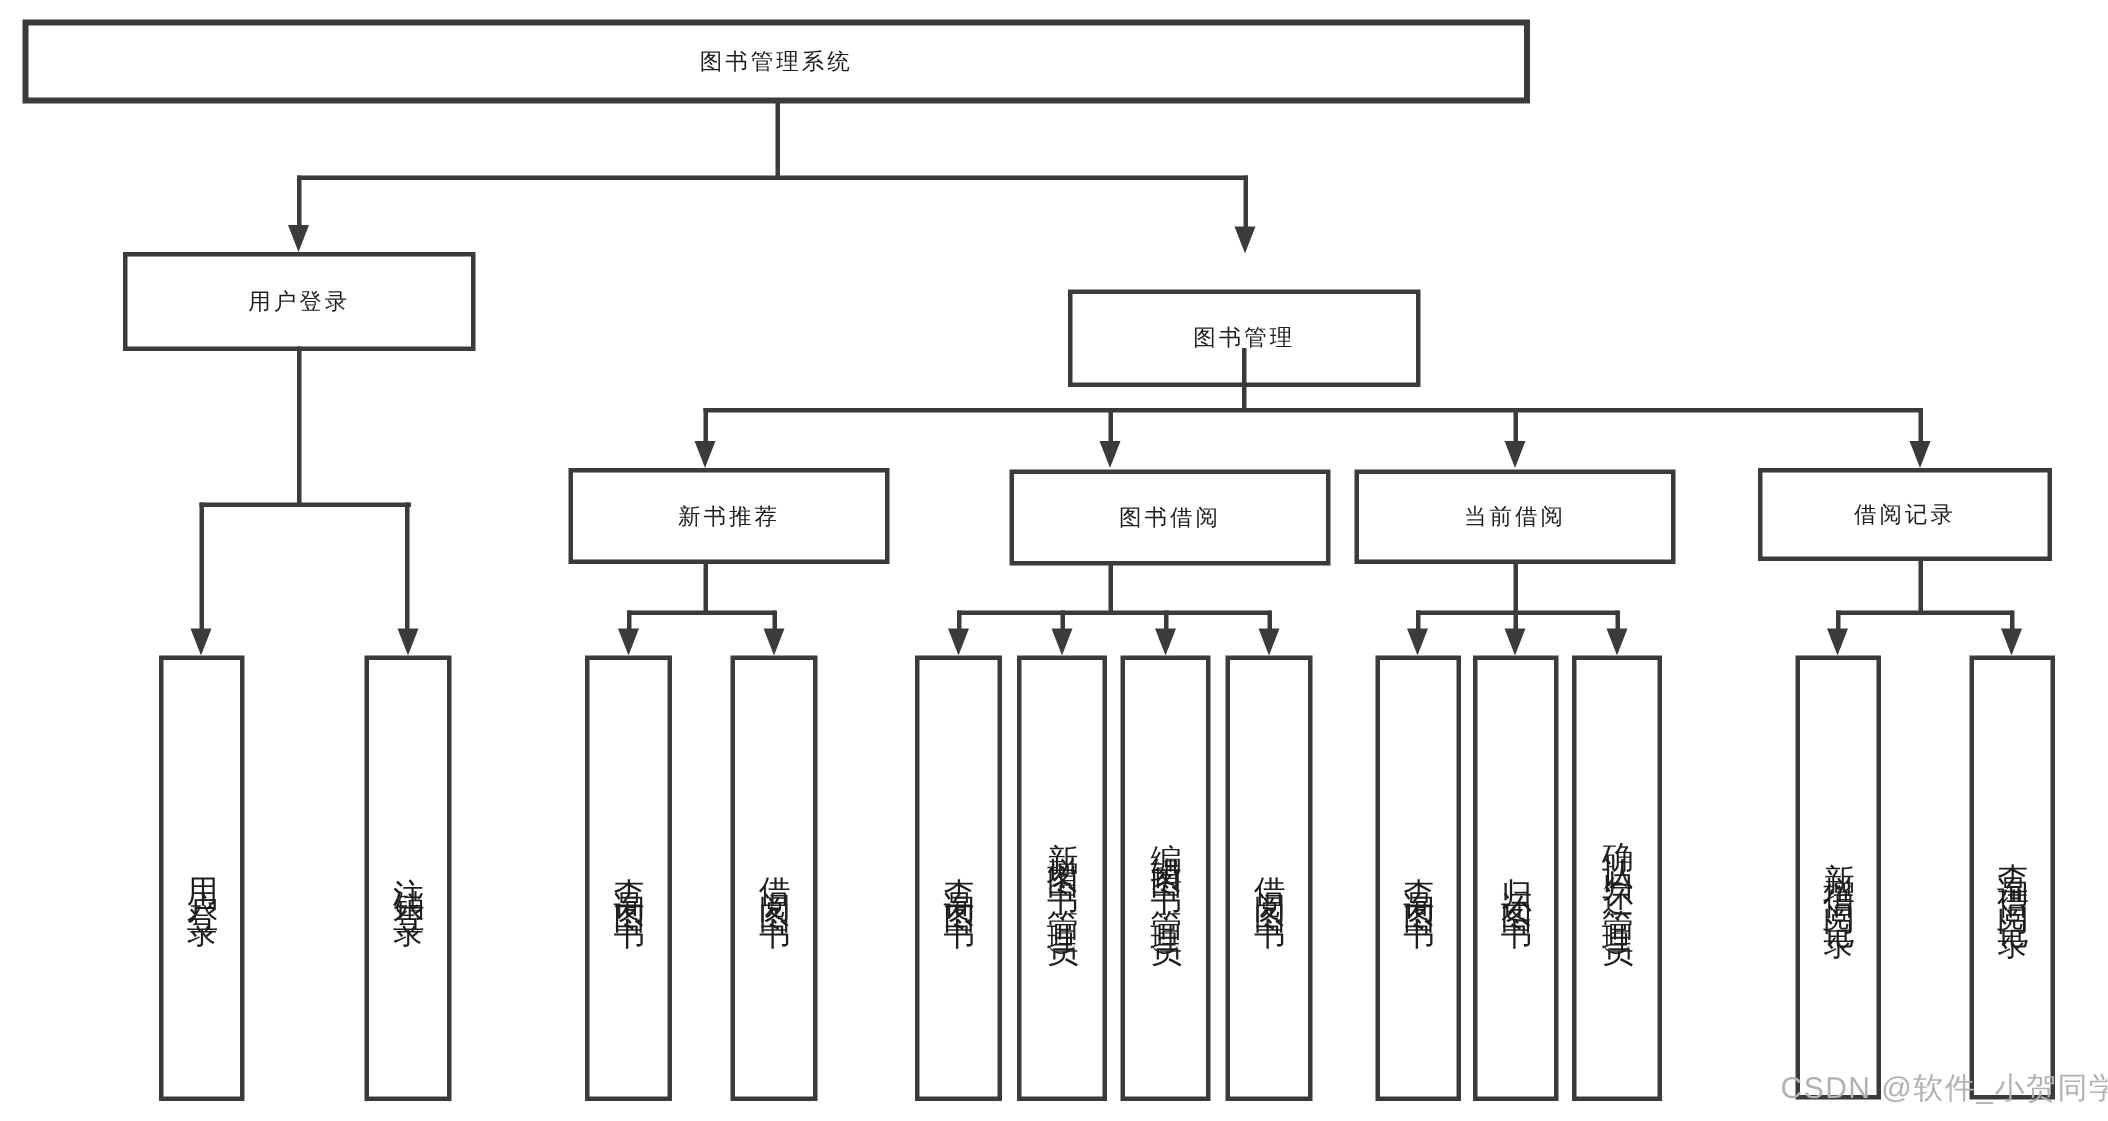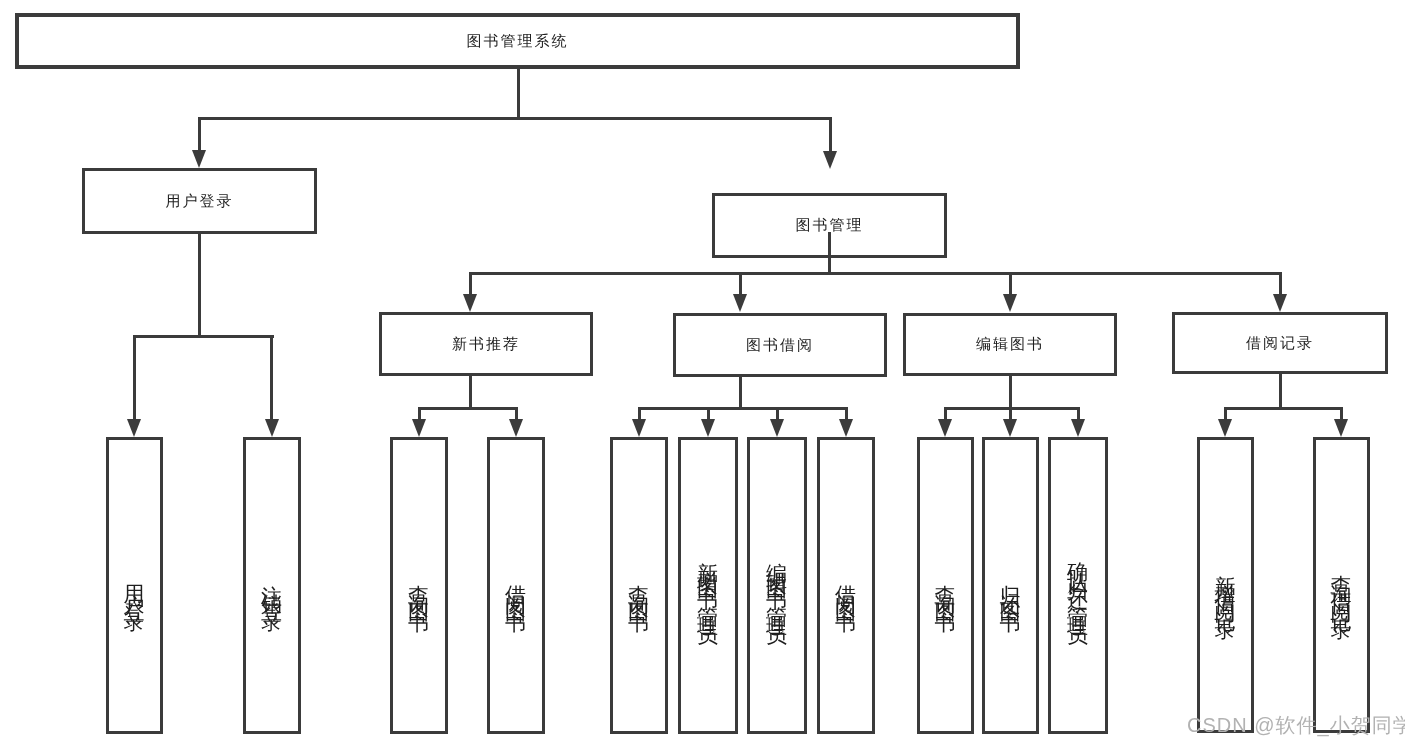--- a/index.html
+++ b/index.html
@@ -96,23 +96,23 @@
   <div class="lv" style="left:1279px; top:272px; height:26px;"></div>
   <div class="arr" style="left:1273px; top:294px;"></div>
 
   <div class="box h" style="left:363px; top:312px; width:214px; height:64px;margin-left:16px;">
     <span>新书推荐</span>
   </div>
   <div class="box h" style="left:633px; top:313px; width:214px; height:64px;margin-left:40px;">
     <span>图书借阅</span>
   </div>
   <div class="box h" style="left:903px; top:313px; width:214px; height:63px;">
-    <span>编辑图书</span>
+    <span>当前借阅</span>
   </div>
-  <div class="box h" style="left:1172px; top:312px; width:216px; height:62px;">
+  <div class="box h" style="left:1172px; top:312px; width:196px; height:62px;">
     <span>借阅记录</span>
   </div>
 
   <div class="lv" style="left:469px; top:374px; height:35px;"></div>
   <div class="lh" style="left:418px; top:407px; width:99px;"></div>
   <div class="lv" style="left:418px; top:407px; height:16px;"></div>
   <div class="arr" style="left:412px; top:419px;"></div>
   <div class="lv" style="left:515px; top:407px; height:16px;"></div>
   <div class="arr" style="left:509px; top:419px;"></div>
 

